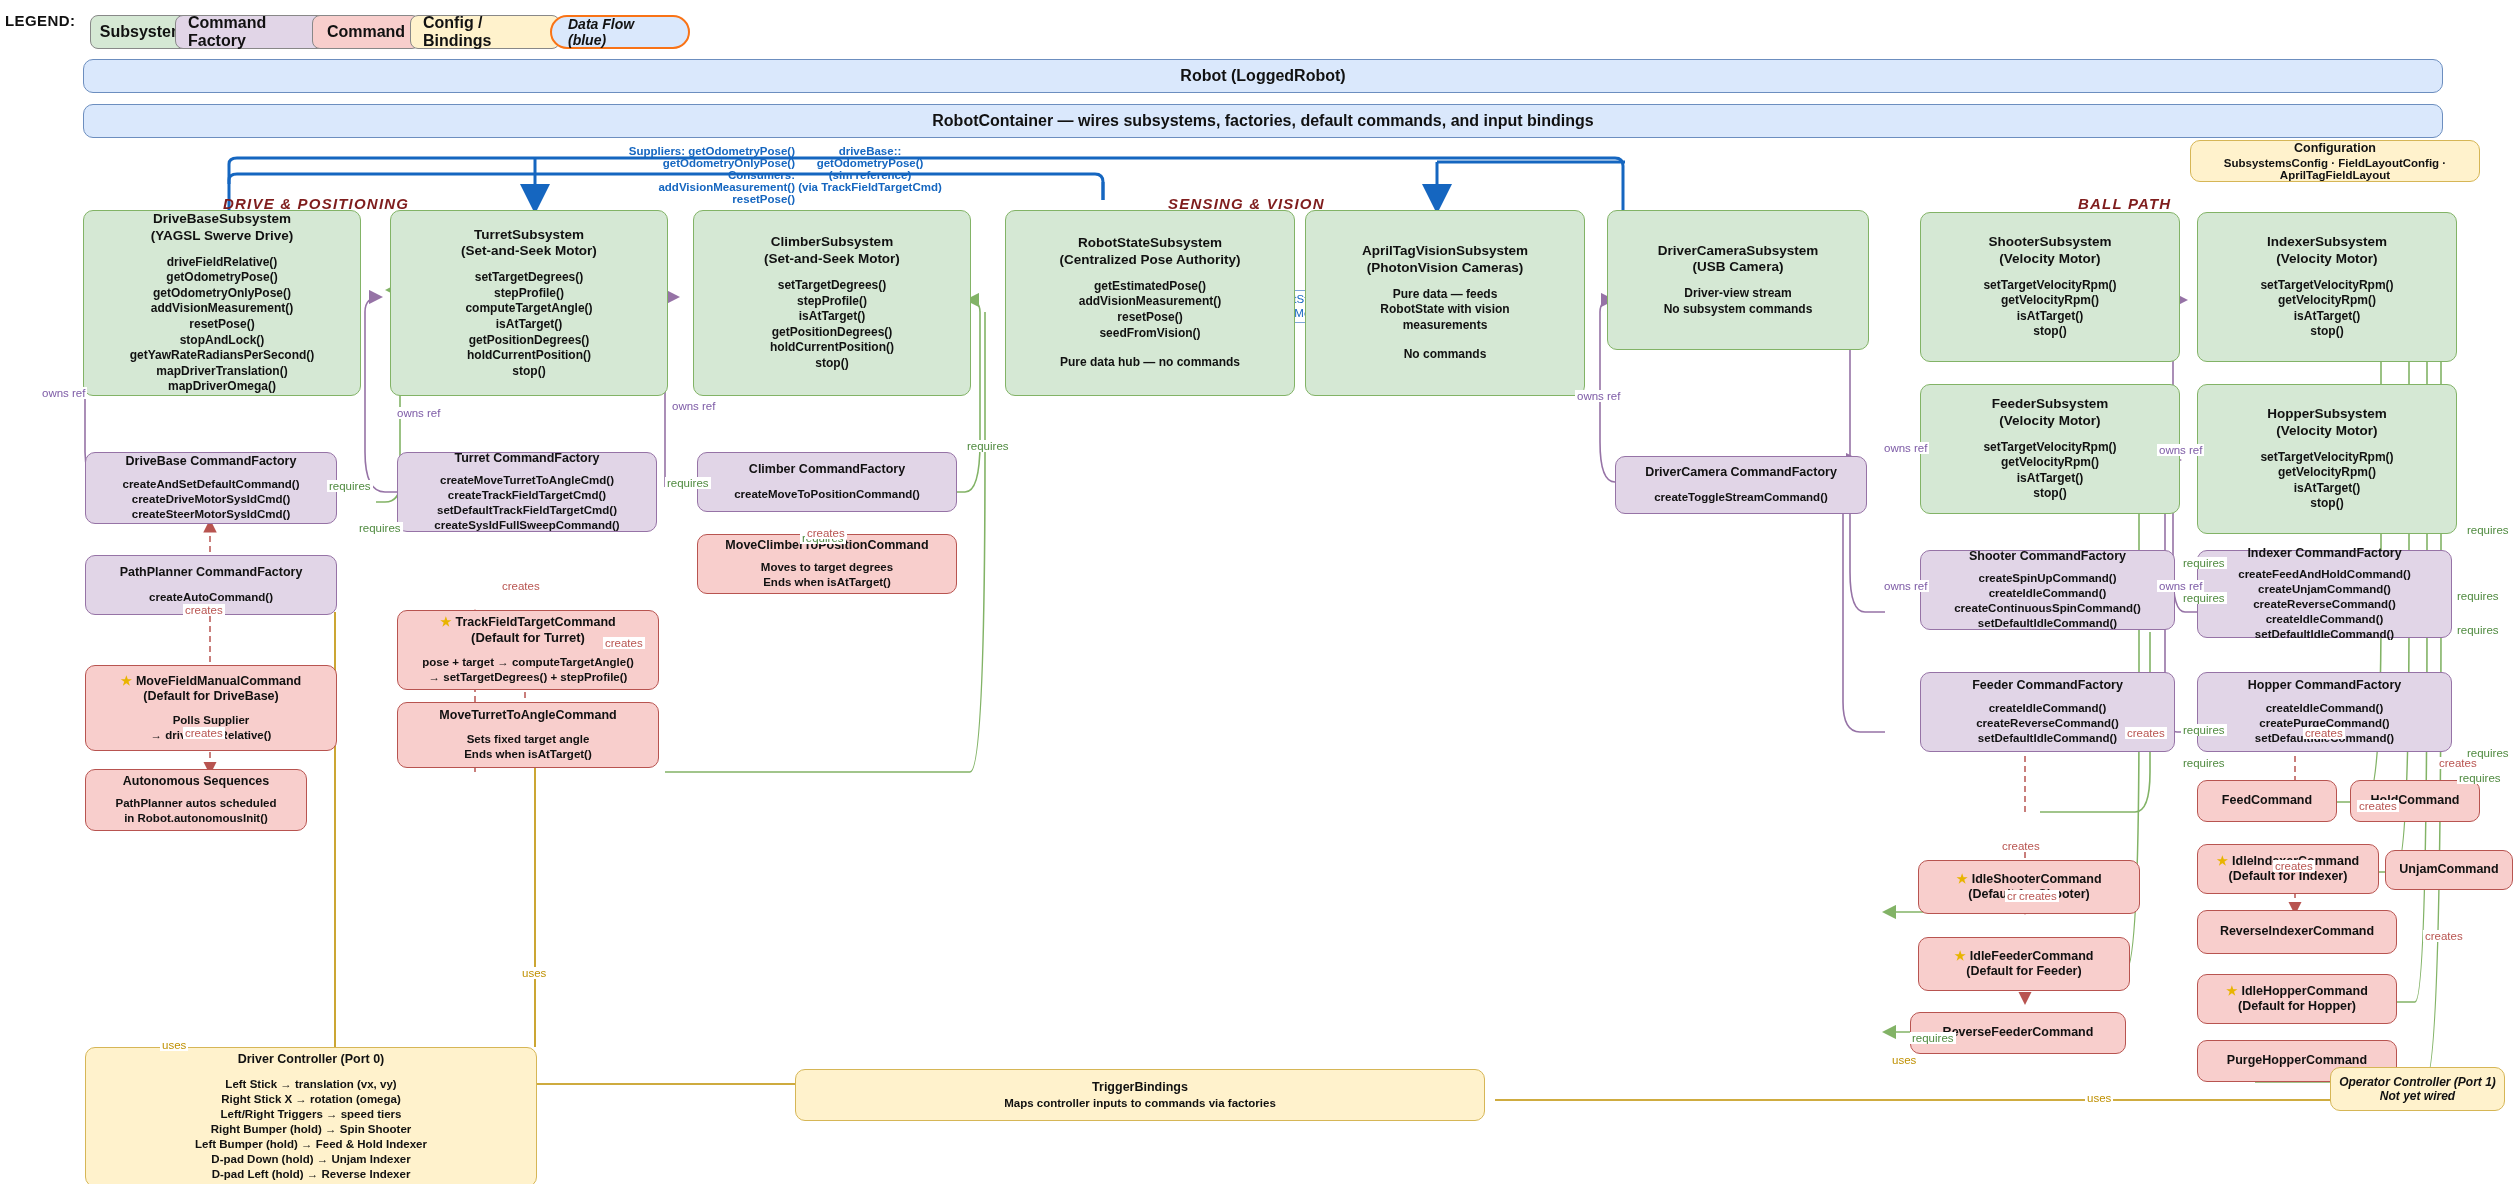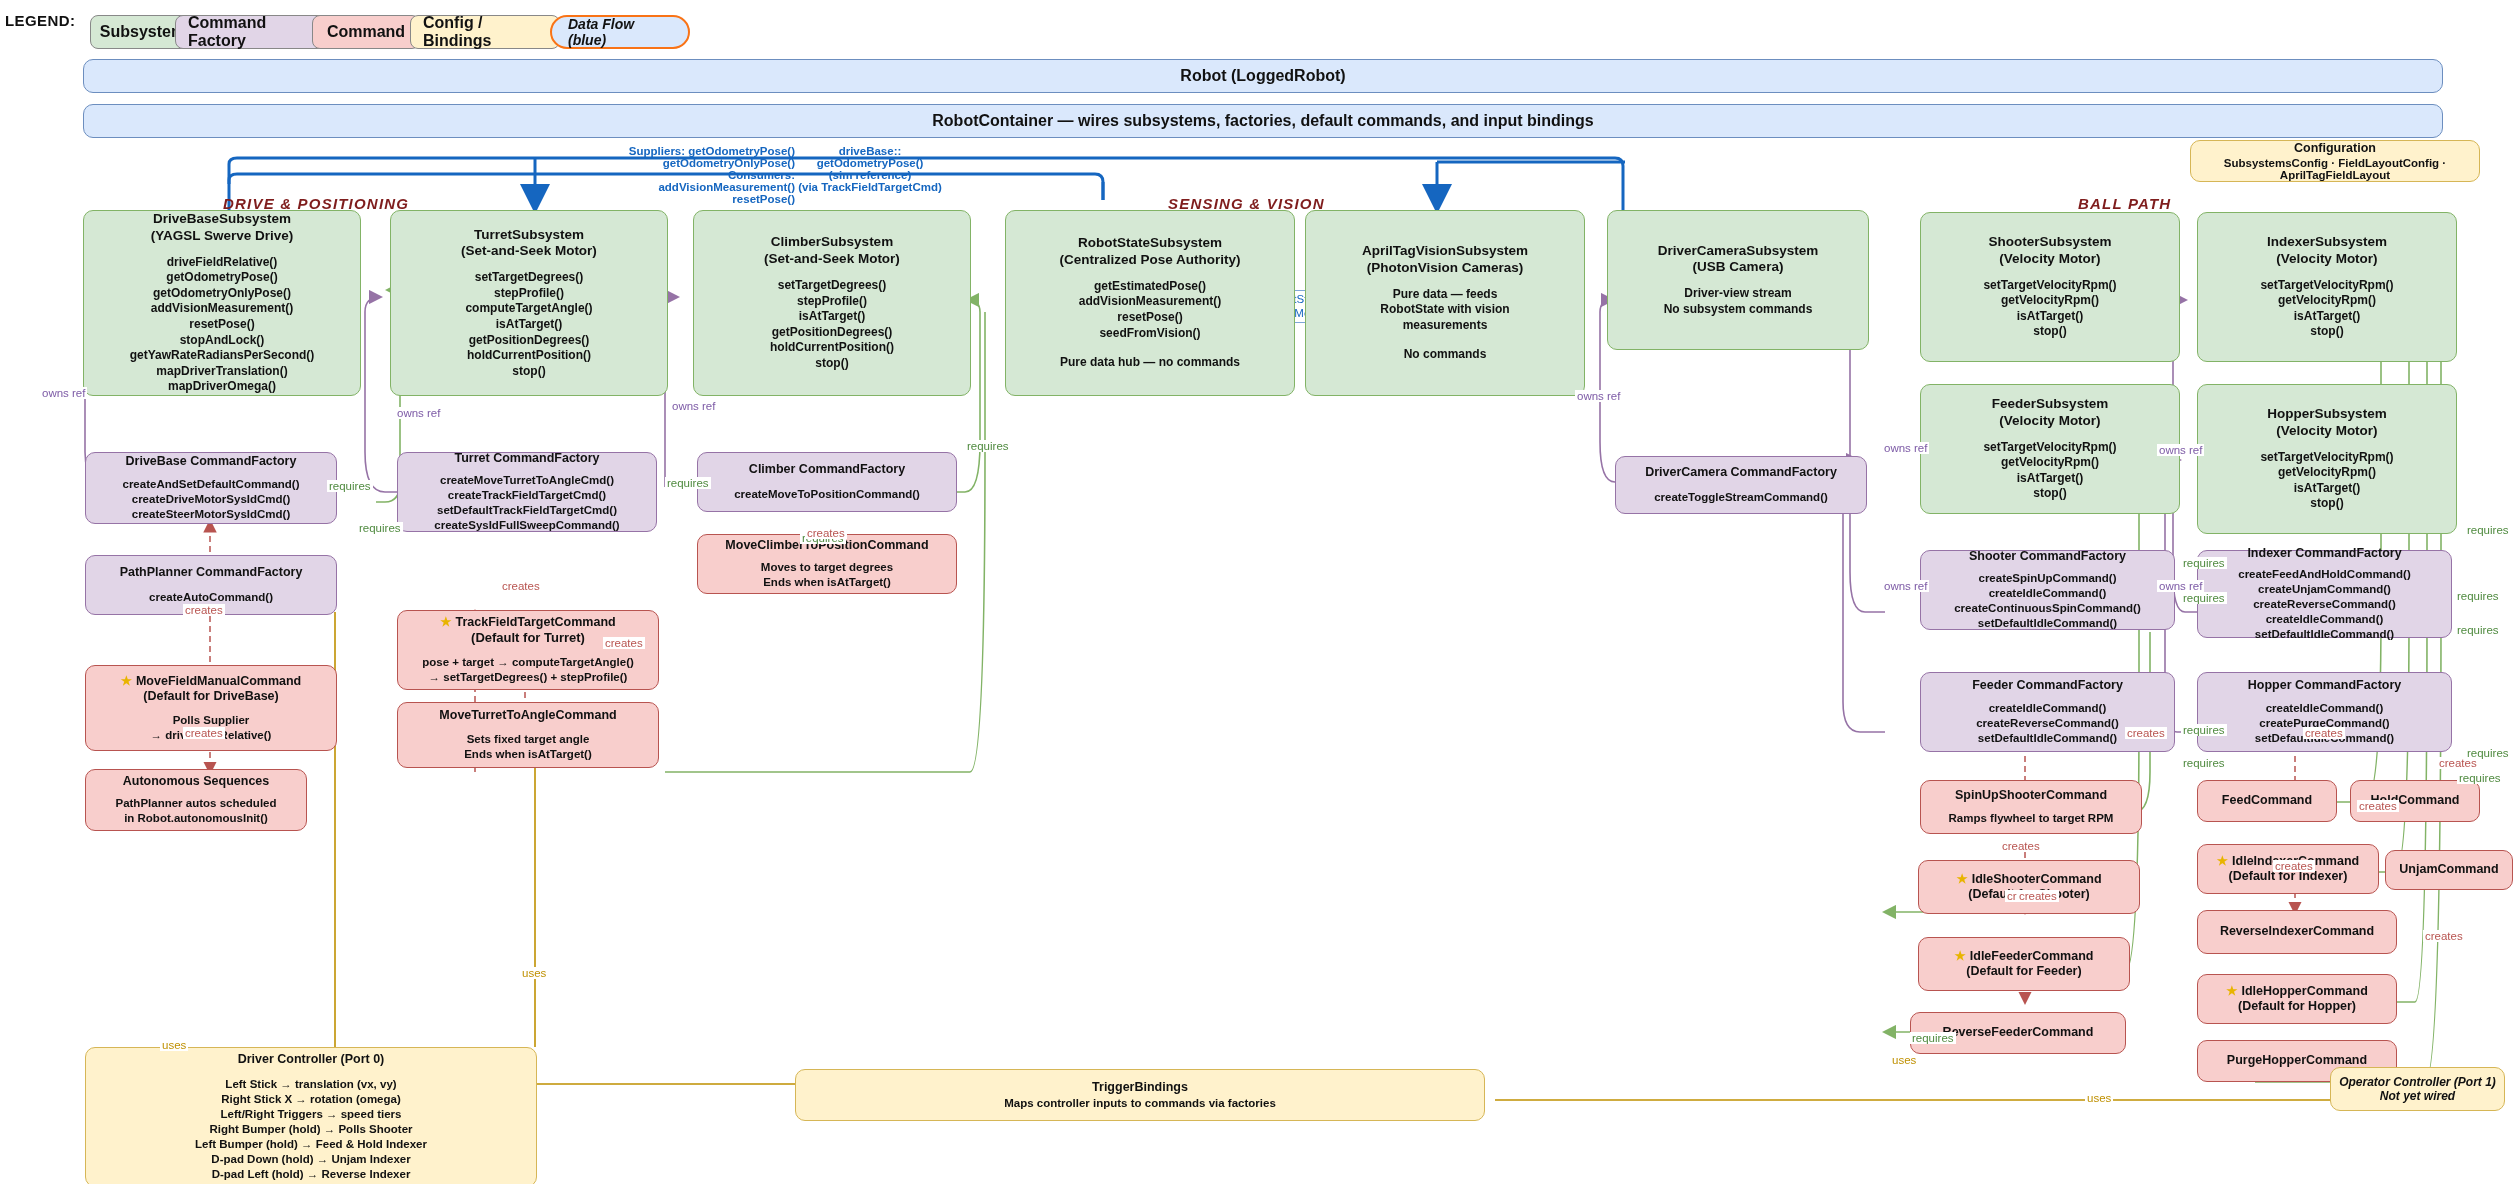--- a/index.html
+++ b/index.html
@@ -421,26 +421,20 @@
   </div>
 
   <div class="box cmd" style="left:392px;top:690px;width:262px;height:66px;">
     <div class="title" style="font-size:12.5px;">MoveTurretToAngleCommand</div>
     <div class="lines" style="font-size:11.5px;margin-top:8px;">
       <div>Sets fixed target angle</div>
       <div>Ends when isAtTarget()</div>
     </div>
   </div>
 
-  <div class="box cmd" style="left:1915px;top:768px;width:222px;height:54px;">
-    <div class="title" style="font-size:12.5px;">SpinUpShooterCommand</div>
-    <div class="lines" style="font-size:11.5px;margin-top:7px;">
-      <div>Ramps flywheel to target RPM</div>
-    </div>
-  </div>
 
   <div class="box cmd" style="left:1913px;top:848px;width:222px;height:54px;">
     <div class="title" style="font-size:12.5px;"><span class="star">★</span><span>IdleShooterCommand</span></div>
     <div class="title" style="font-size:12.5px;">(Default for Shooter)</div>
   </div>
 
   <div class="box cmd" style="left:1913px;top:925px;width:212px;height:54px;">
     <div class="title" style="font-size:12.5px;"><span class="star">★</span><span>IdleFeederCommand</span></div>
     <div class="title" style="font-size:12.5px;">(Default for Feeder)</div>
   </div>
@@ -478,21 +472,21 @@
   <div class="box cmd" style="left:2192px;top:1028px;width:200px;height:42px;">
     <div class="title" style="font-size:12.5px;">PurgeHopperCommand</div>
   </div>
 
   <div class="box conf" style="left:80px;top:1035px;width:452px;height:140px;">
     <div class="title" style="font-size:12.5px;">Driver Controller (Port 0)</div>
     <div class="lines" style="font-size:11.5px;margin-top:10px;">
       <div>Left Stick → translation (vx, vy)</div>
       <div>Right Stick X → rotation (omega)</div>
       <div>Left/Right Triggers → speed tiers</div>
-      <div>Right Bumper (hold) → Polls Shooter</div>
+      <div>Right Bumper (hold) → Spin Shooter</div>
       <div>Left Bumper (hold) → Feed &amp; Hold Indexer</div>
       <div>D-pad Down (hold) → Unjam Indexer</div>
       <div>D-pad Left (hold) → Reverse Indexer</div>
     </div>
   </div>
 
   <div class="box conf" style="left:790px;top:1057px;width:690px;height:52px;">
     <div class="title" style="font-size:12.5px;">TriggerBindings</div>
     <div class="title" style="font-size:11.5px;">Maps controller inputs to commands via factories</div>
   </div>

